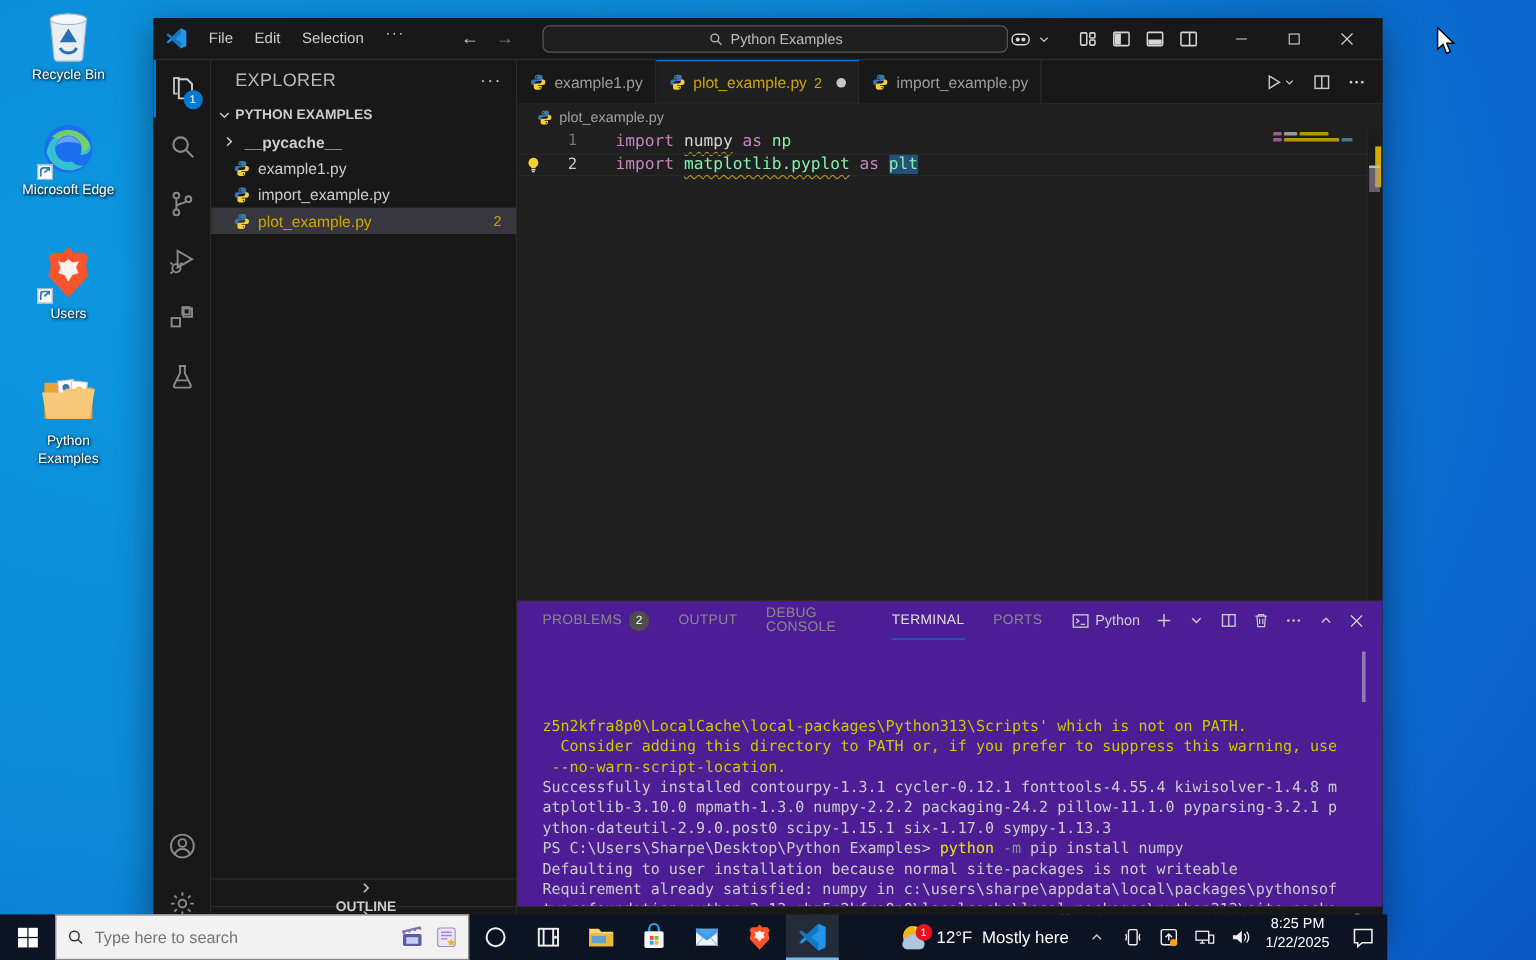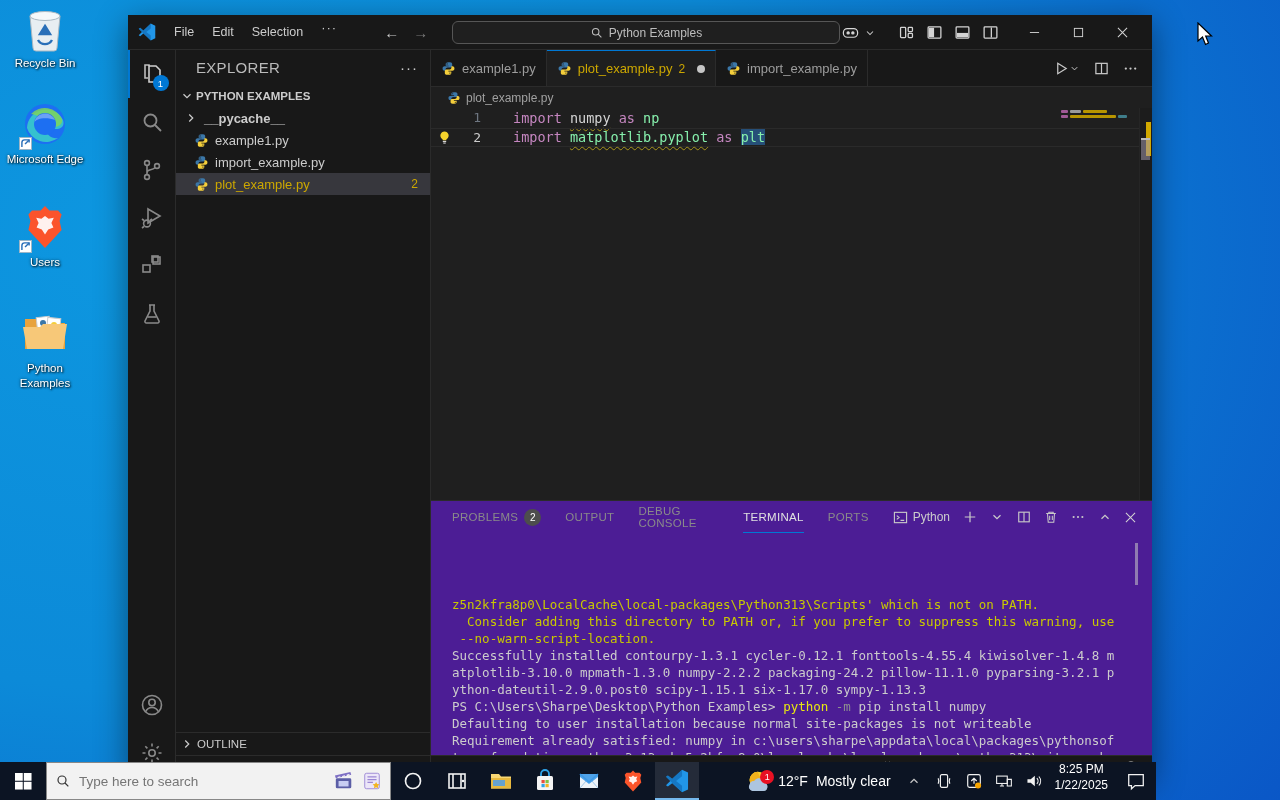--- a/index.html
+++ b/index.html
@@ -6,21 +6,21 @@
   html,body { width:1280px; height:800px; overflow:hidden; }
   body {
     font-family:"Liberation Sans", sans-serif;
     background: radial-gradient(1400px 1000px at 12% 30%, #0d97e0 0%, #0c8ad8 45%, #0a55c6 100%);
     position:relative; font-size:13px; color:#ccc;
     cursor:default; -webkit-font-smoothing:antialiased;
   }
   svg { display:block; }
 
   
-  .desk-icons { position:absolute; left:6px; top:4px; width:78px; z-index:1; }
+  .desk-icons { position:absolute; left:18px; top:4px; width:78px; z-index:1; }
   .desk-icon { width:78px; display:flex; flex-direction:column; align-items:center; margin-bottom:14px; position:relative; }
   .desk-icon .dicon { position:relative; width:48px; height:48px; display:flex; align-items:center; justify-content:center; }
   .desk-icon .dlabel { margin-top:4px; color:#fff; font-size:11.5px; text-align:center; line-height:1.25;
     text-shadow:1px 1px 2px rgba(0,0,0,.85), 0 0 3px rgba(0,0,0,.6); }
   .shortcut-arrow { position:absolute; left:-2px; bottom:-2px; width:13px; height:13px; background:#fff; border:1px solid #9db6c8;
     display:flex; align-items:center; justify-content:center; }
   .di-gap1{margin-bottom:30px}.di-gap2{margin-bottom:36px}.di-gap3{margin-bottom:40px}
 
   
   .vswin { position:absolute; left:128px; top:15px; width:1024px; height:762px; background:#1f1f1f;
@@ -52,21 +52,21 @@
   .sb-header { height:35px; display:flex; align-items:center; padding:0 12px 0 20px; color:#bbbbbb; font-size:15px; letter-spacing:.3px; }
   .sb-header .sp { flex:1; }
   .sec-title { display:flex; align-items:center; height:22px; color:#cccccc; font-weight:bold; font-size:11.5px; padding-left:4px; gap:2px; }
   .tree { flex:1 1 auto; }
   .tree-item { height:22px; display:flex; align-items:center; padding-left:18px; gap:6px; color:#cccccc; font-size:13px; position:relative;}
   .tree-item.folder { padding-left:8px;font-weight:bold; }
   .tree-item.selected { background:#37373d; }
   .tree-item.warn { color:#cca700; }
   .tree-badge { position:absolute; right:12px; color:#cca700; font-size:12px; }
   .sb-bottom { border-top:1px solid #2b2b2b; }
-  .sb-bottom .sec { height:22px; display:flex; align-items:center; gap:3px; padding-left:4px; font-weight:normal; font-size:11.5px; color:#cccccc; border-top:1px solid #2b2b2b;}
+  .sb-bottom .sec { height:22px; display:flex; align-items:center; gap:3px; padding-left:4px; font-weight:bold; font-size:11.5px; color:#cccccc; border-top:1px solid #2b2b2b;flex-direction:column;}
   .sb-bottom .sec:first-child{ border-top:none; }
 
   
   .edcol { flex:1 1 auto; display:flex; flex-direction:column; min-width:0; background:#1f1f1f; }
   .tabbar { height:37px; background:#181818; display:flex; border-bottom:1px solid #2b2b2b; position:relative; flex:0 0 auto;}
   .tab { display:flex; align-items:center; gap:6px; padding:0 10px; border-right:1px solid #2b2b2b; color:#9d9d9d; font-size:13px; position:relative; background:#181818; }
   .tab.active { background:#1f1f1f; color:#cca700; border-top:1.5px solid #0078d4; }
   .tab .tab-badge { font-size:12px; color:#cca700; }
   .tab .mod-dot { width:8px; height:8px; border-radius:50%; background:#c6c6c6; margin-left:6px; }
   .tab-actions { margin-left:auto; display:flex; align-items:center; gap:14px; padding-right:14px; }
@@ -697,21 +697,21 @@
     <span style="position:relative" id="moonIcon">
         <svg width="26" height="26" viewBox="0 0 28 28">
           <circle cx="15" cy="13" r="9" fill="#f8d02c"></circle>
           <path d="M15 4 a9 9 0 1 0 9 9 a11 11 0 0 1 -9 -9" fill="#f2b21c"></path>
           <path d="M6 18 a5 5 0 0 1 5 -4 a6 6 0 0 1 11 2 a4.5 4.5 0 0 1 -1 8.8 H9 a4.5 4.5 0 0 1 -3 -6.8" fill="#bcd2e8"></path>
           <path d="M6 18 a5 5 0 0 1 5 -4 a6 6 0 0 1 11 2 a4.5 4.5 0 0 1 -1 8.8 H9 a4.5 4.5 0 0 1 -3 -6.8" fill="#9db8d6" opacity=".5"></path>
         </svg>
       <span class="wbadge">1</span>
     </span>
     <span>12°F</span>
-    <span>Mostly clear</span>
+    <span>Mostly here</span>
   </div>
   <div class="tk-tray" id="sysTray">
       <span class="tray-ic">
         <svg width="14" height="14" viewBox="0 0 16 16" fill="none" stroke="#c9c9c9" stroke-width="1.4">
           <path d="M4 10 l4-4 l4 4"></path>
         </svg>
       </span>
       <span class="tray-ic">
         <svg width="18" height="18" viewBox="0 0 20 20" fill="none" stroke="#f2f2f2" stroke-width="1.3">
           <rect x="6" y="3" width="8" height="14" rx="1.5"></rect>

